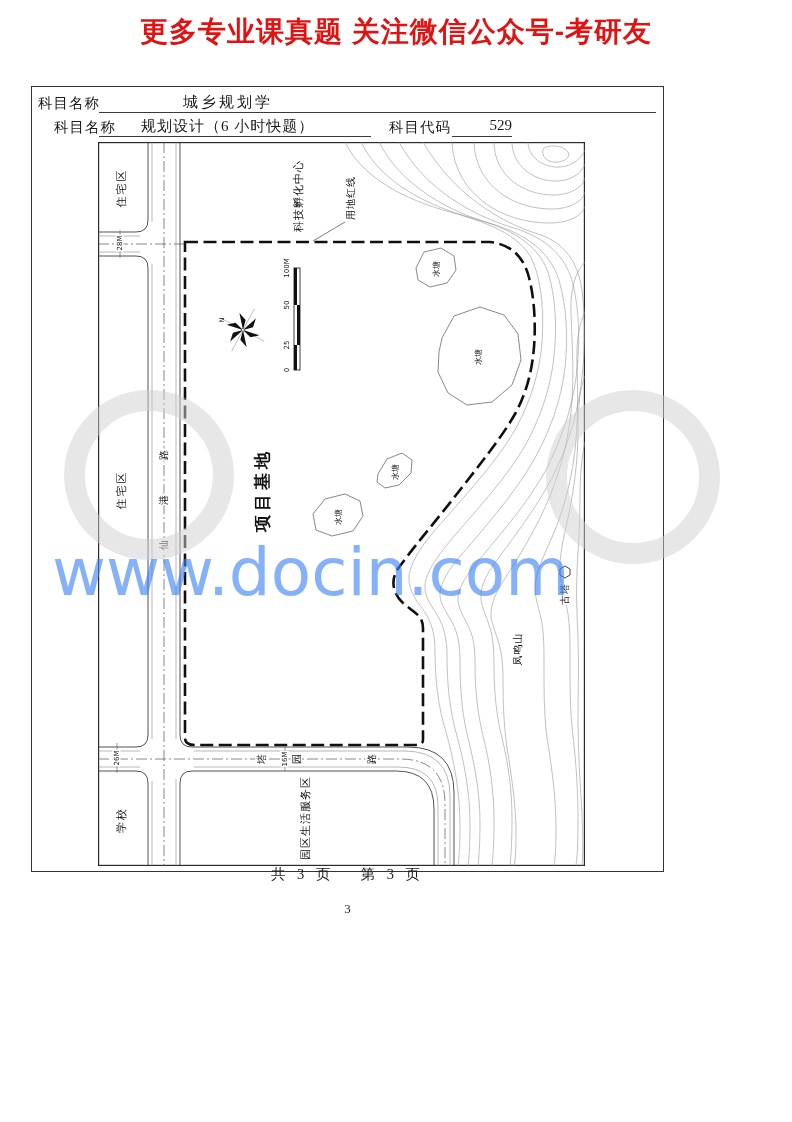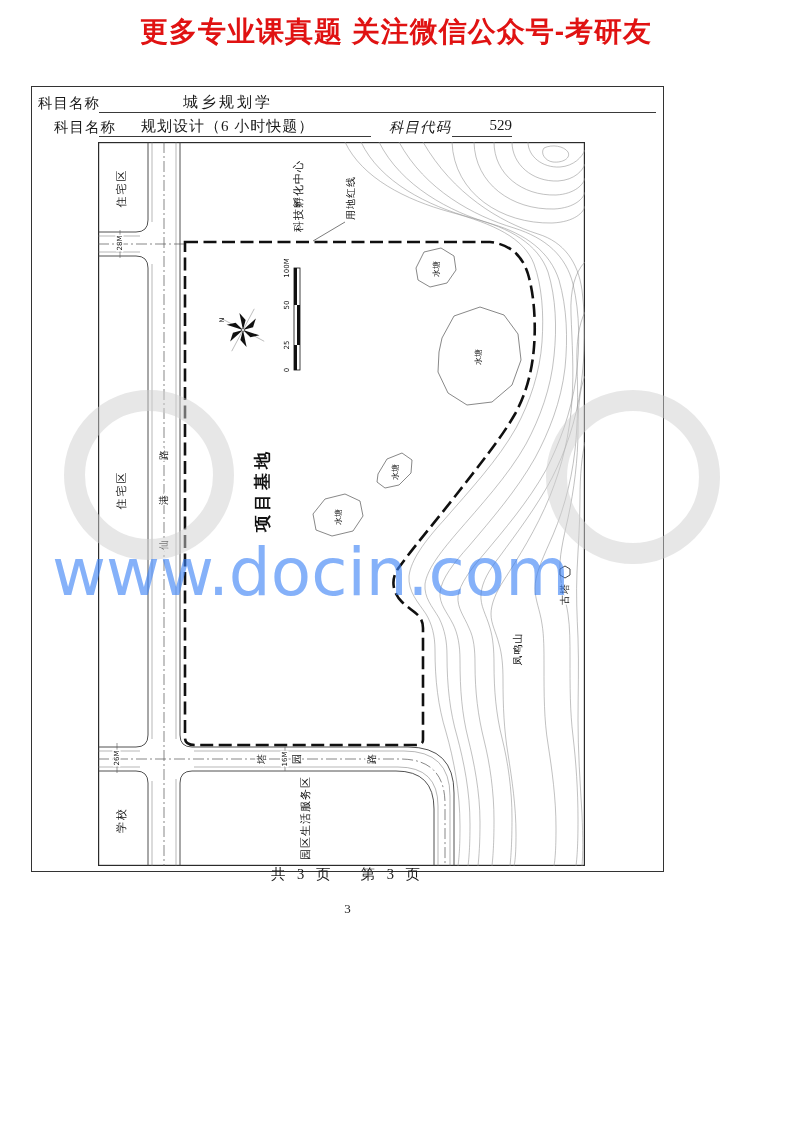--- a/index.html
+++ b/index.html
@@ -28,21 +28,21 @@
 <div class="doc-border"></div>
 
 <div class="frow" style="left:38px;top:94px;">科目名称</div>
 <div class="uline" style="left:99px;top:93px;width:557px;padding-left:84px;">
   <span style="letter-spacing:3px;">城乡规划学</span>
 </div>
 <div class="frow" style="left:54px;top:118px;">科目名称</div>
 <div class="uline" style="left:99px;top:117px;width:272px;padding-left:42px;">
   <span style="letter-spacing:1px;">规划设计（6 小时快题）</span>
 </div>
-<div class="frow" style="left:389px;top:118px;font-style:italic;">科目代码</div>
+<div class="frow" style="left:389px;top:118px;">科目代码</div>
 <div class="uline" style="left:452px;top:117px;width:60px;text-align:right;">
   <span>529</span>
 </div>
 
 <div class="map-wrap">
 <svg width="487" height="724" viewBox="0 0 487 724">
 
   <rect x="0.6" y="0.6" width="485.8" height="722.8" fill="#fff" stroke="#2b2b2b" stroke-width="1.2"></rect>
 
   <g fill="none" stroke="#8d8d8d" stroke-width="0.55">

